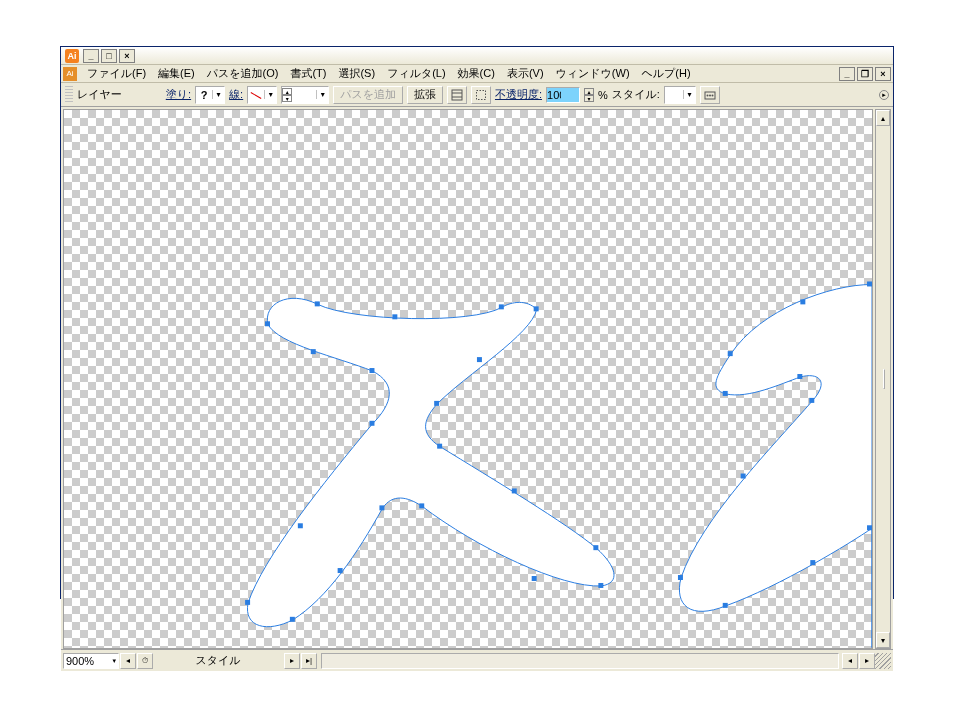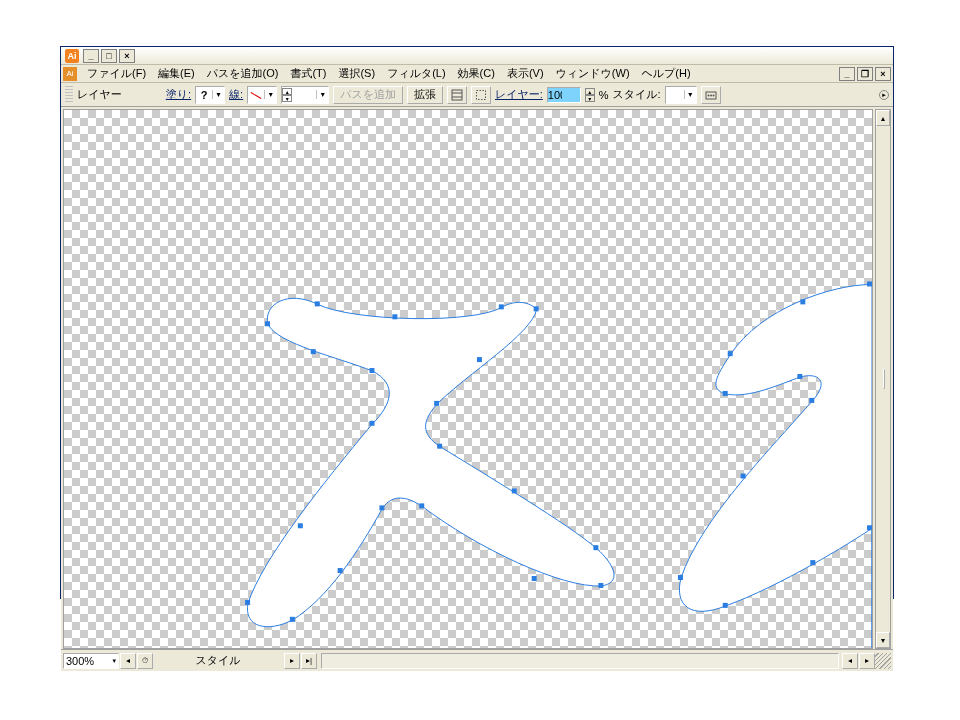--- a/index.html
+++ b/index.html
@@ -125,21 +125,21 @@
           <rect x="1" y="1" width="10" height="10" fill="none" stroke="#555"></rect>
           <line x1="1" y1="4" x2="11" y2="4" stroke="#555"></line>
           <line x1="1" y1="8" x2="11" y2="8" stroke="#555"></line>
         </svg>
     </div>
     <div class="ob-icon-btn">
       <svg viewBox="0 0 12 12">
           <rect x="1.5" y="1.5" width="9" height="9" fill="none" stroke="#555" stroke-dasharray="1.5 1.5"></rect>
         </svg>
     </div>
-    <span class="ob-link">レイヤー:</span>
+    <span class="ob-link">不透明度:</span>
     <input class="opacity-field" value="100" style="">
     <div class="opacity-spin">
         <div>▴</div>
         <div>▾</div>
       </div>
     <span class="ob-label">%</span>
     <span class="ob-label">スタイル:</span>
     <div class="style-combo">
       <div class="sw"></div>
       <div class="dd">▾</div>
@@ -231,21 +231,21 @@
       <div class="arrow">▴</div>
       <div class="track">
         <div class="thumb"></div>
       </div>
       <div class="arrow">▾</div>
     </div>
   </div>
 
   <div class="bottom-bar">
     <div class="zoom-combo">
-      <span>300%</span>
+      <span>900%</span>
       <span class="dd">▾</span>
     </div>
     <div class="nav-btn">◂</div>
     <div class="nav-btn">⏱</div>
     <div class="status-seg">スタイル</div>
     <div class="nav-btn">▸</div>
     <div class="nav-btn">▸|</div>
     <div class="hscroll"></div>
     <div class="nav-btn">◂</div>
     <div class="nav-btn">▸</div>

